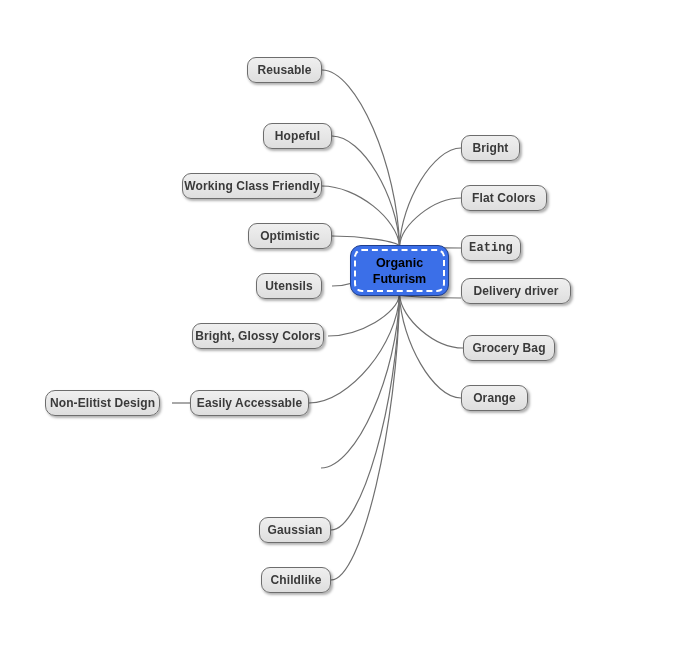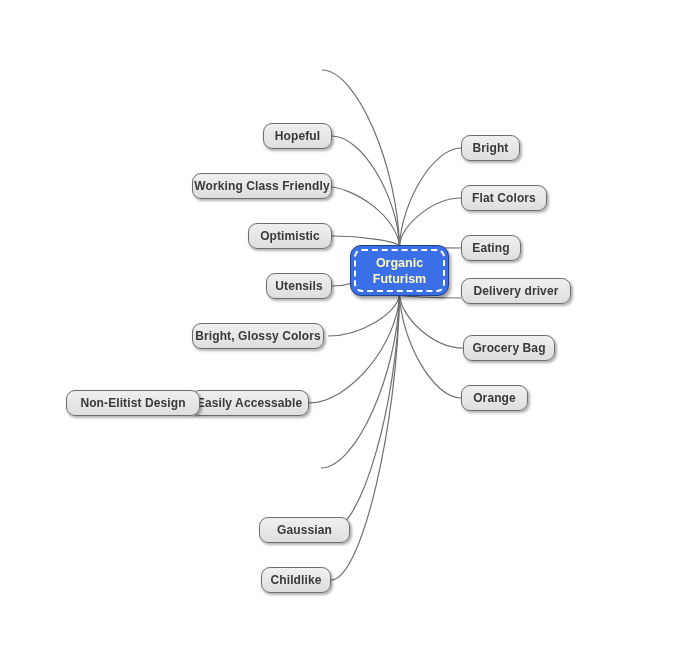--- a/index.html
+++ b/index.html
@@ -71,21 +71,21 @@
     left: 3px;
     top: 3px;
     right: 3px;
     bottom: 3px;
     border: 2px dashed #ffffff;
     border-radius: 8px;
     pointer-events: none;
   }
   .hub-text {
     position: relative;
-    color: #fef9c3;
+    color: #000000;
     font-size: 12.5px;
     font-weight: bold;
     line-height: 16px;
     text-align: center;
     z-index: 2;
   }
 </style>
 </head>
 <body>
 
@@ -110,58 +110,61 @@
       <path d="M 461 398 C 433.325 398, 401.5 341.35, 399.5 295" fill="none" stroke="#6f6f6f" stroke-width="1.2"></path>
       <path d="M 172 403 L 190 403" fill="none" stroke="#6f6f6f" stroke-width="1.2"></path>
     </svg>
 
   <div class="hub">
     <span class="hub-inner"></span>
     <span class="hub-text">Organic</span>
     <span class="hub-text">Futurism</span>
   </div>
 
+<div class="node" style="left: 247px; top: 57px; width: 75px;">
+      <span class="node-label">Reusable</span>
+    </div>
     <div class="node" style="left: 263px; top: 123px; width: 69px;">
       <span class="node-label">Hopeful</span>
     </div>
-    <div class="node" style="left: 182px; top: 173px; width: 140px; margin-left: 10px;">
+    <div class="node" style="left: 182px; top: 173px; width: 140px;">
       <span class="node-label">Working Class Friendly</span>
     </div>
     <div class="node" style="left: 248px; top: 223px; width: 84px;">
       <span class="node-label">Optimistic</span>
     </div>
-    <div class="node" style="left: 266px; top: 273px; width: 66px;">
+    <div class="node" style="left: 256px; top: 273px; width: 66px;">
       <span class="node-label">Utensils</span>
     </div>
     <div class="node" style="left: 192px; top: 323px; width: 132px;">
       <span class="node-label">Bright, Glossy Colors</span>
     </div>
     <div class="node" style="left: 190px; top: 390px; width: 119px;">
       <span class="node-label">Easily Accessable</span>
     </div>
-    <div class="node" style="left: 259px; top: 517px; width: 91px;">
+    <div class="node" style="left: 259px; top: 517px; width: 72px;">
       <span class="node-label">Gaussian</span>
     </div>
     <div class="node" style="left: 261px; top: 567px; width: 70px;">
       <span class="node-label">Childlike</span>
     </div>
     <div class="node" style="left: 461px; top: 135px; width: 59px;">
       <span class="node-label">Bright</span>
     </div>
     <div class="node" style="left: 461px; top: 185px; width: 86px;">
       <span class="node-label">Flat Colors</span>
     </div>
-    <div class="node" style="left: 461px; top: 235px; width: 60px;">
+    <div class="node" style="left: 461px; top: 235px; width: 60px; font-family: Liberation Mono, monospace;">
       <span class="node-label">Eating</span>
     </div>
     <div class="node" style="left: 461px; top: 278px; width: 110px;">
       <span class="node-label">Delivery driver</span>
     </div>
     <div class="node" style="left: 463px; top: 335px; width: 92px;">
       <span class="node-label">Grocery Bag</span>
     </div>
     <div class="node" style="left: 461px; top: 385px; width: 67px;">
       <span class="node-label">Orange</span>
     </div>
-    <div class="node" style="left: 66px; top: 390px; width: 134px;">
+    <div class="node" style="left: 45px; top: 390px; width: 115px; border-radius: 10px;">
       <span class="node-label">Non-Elitist Design</span>
     </div>
   </div>
 
 </body></html>

